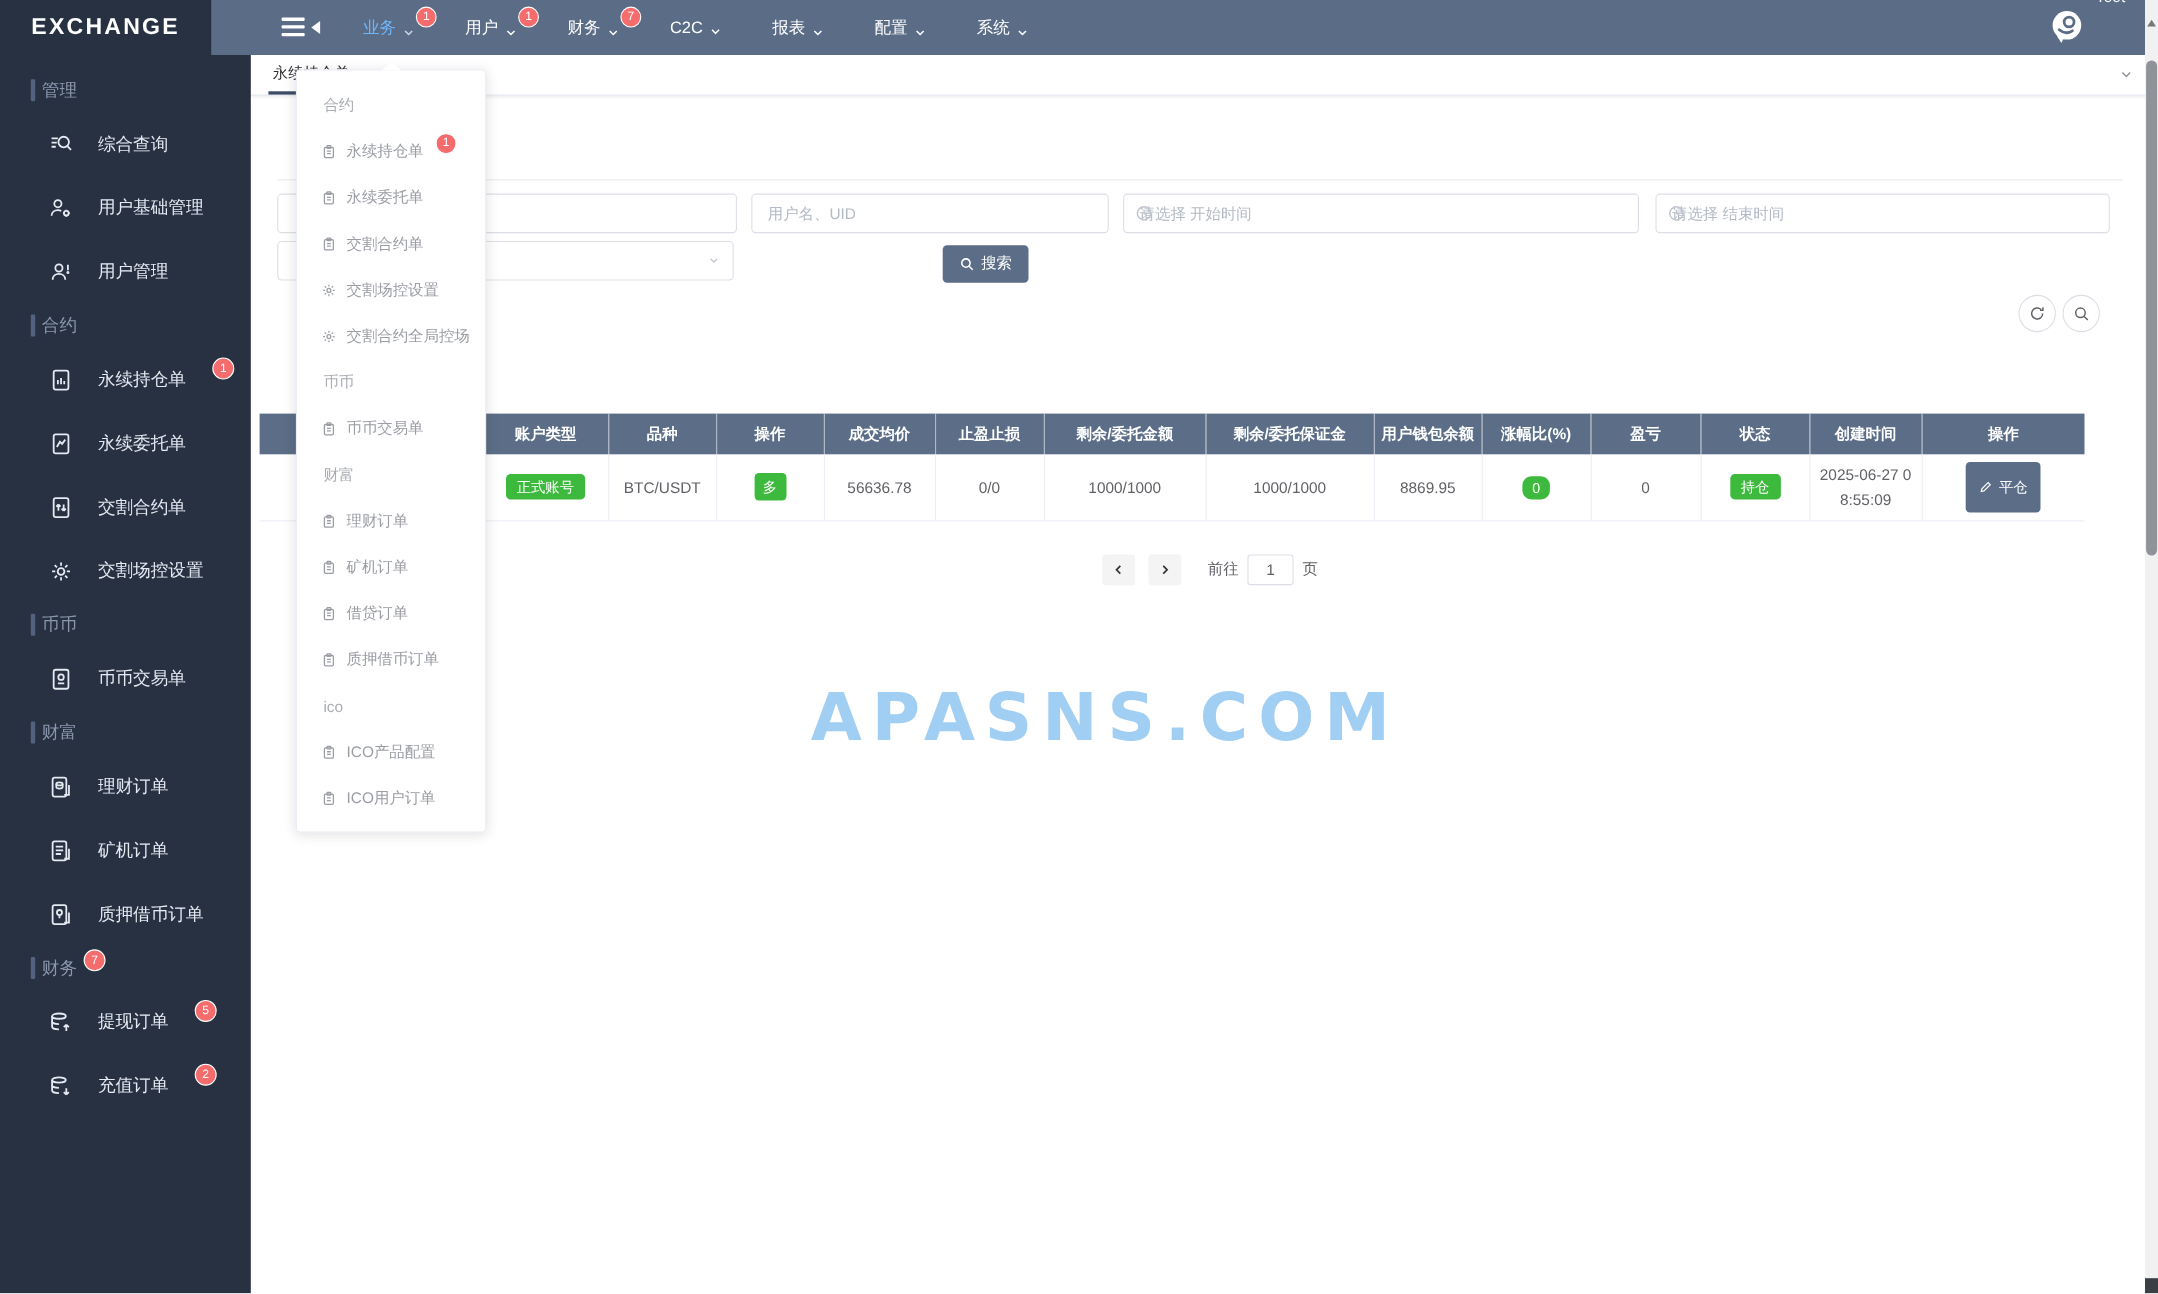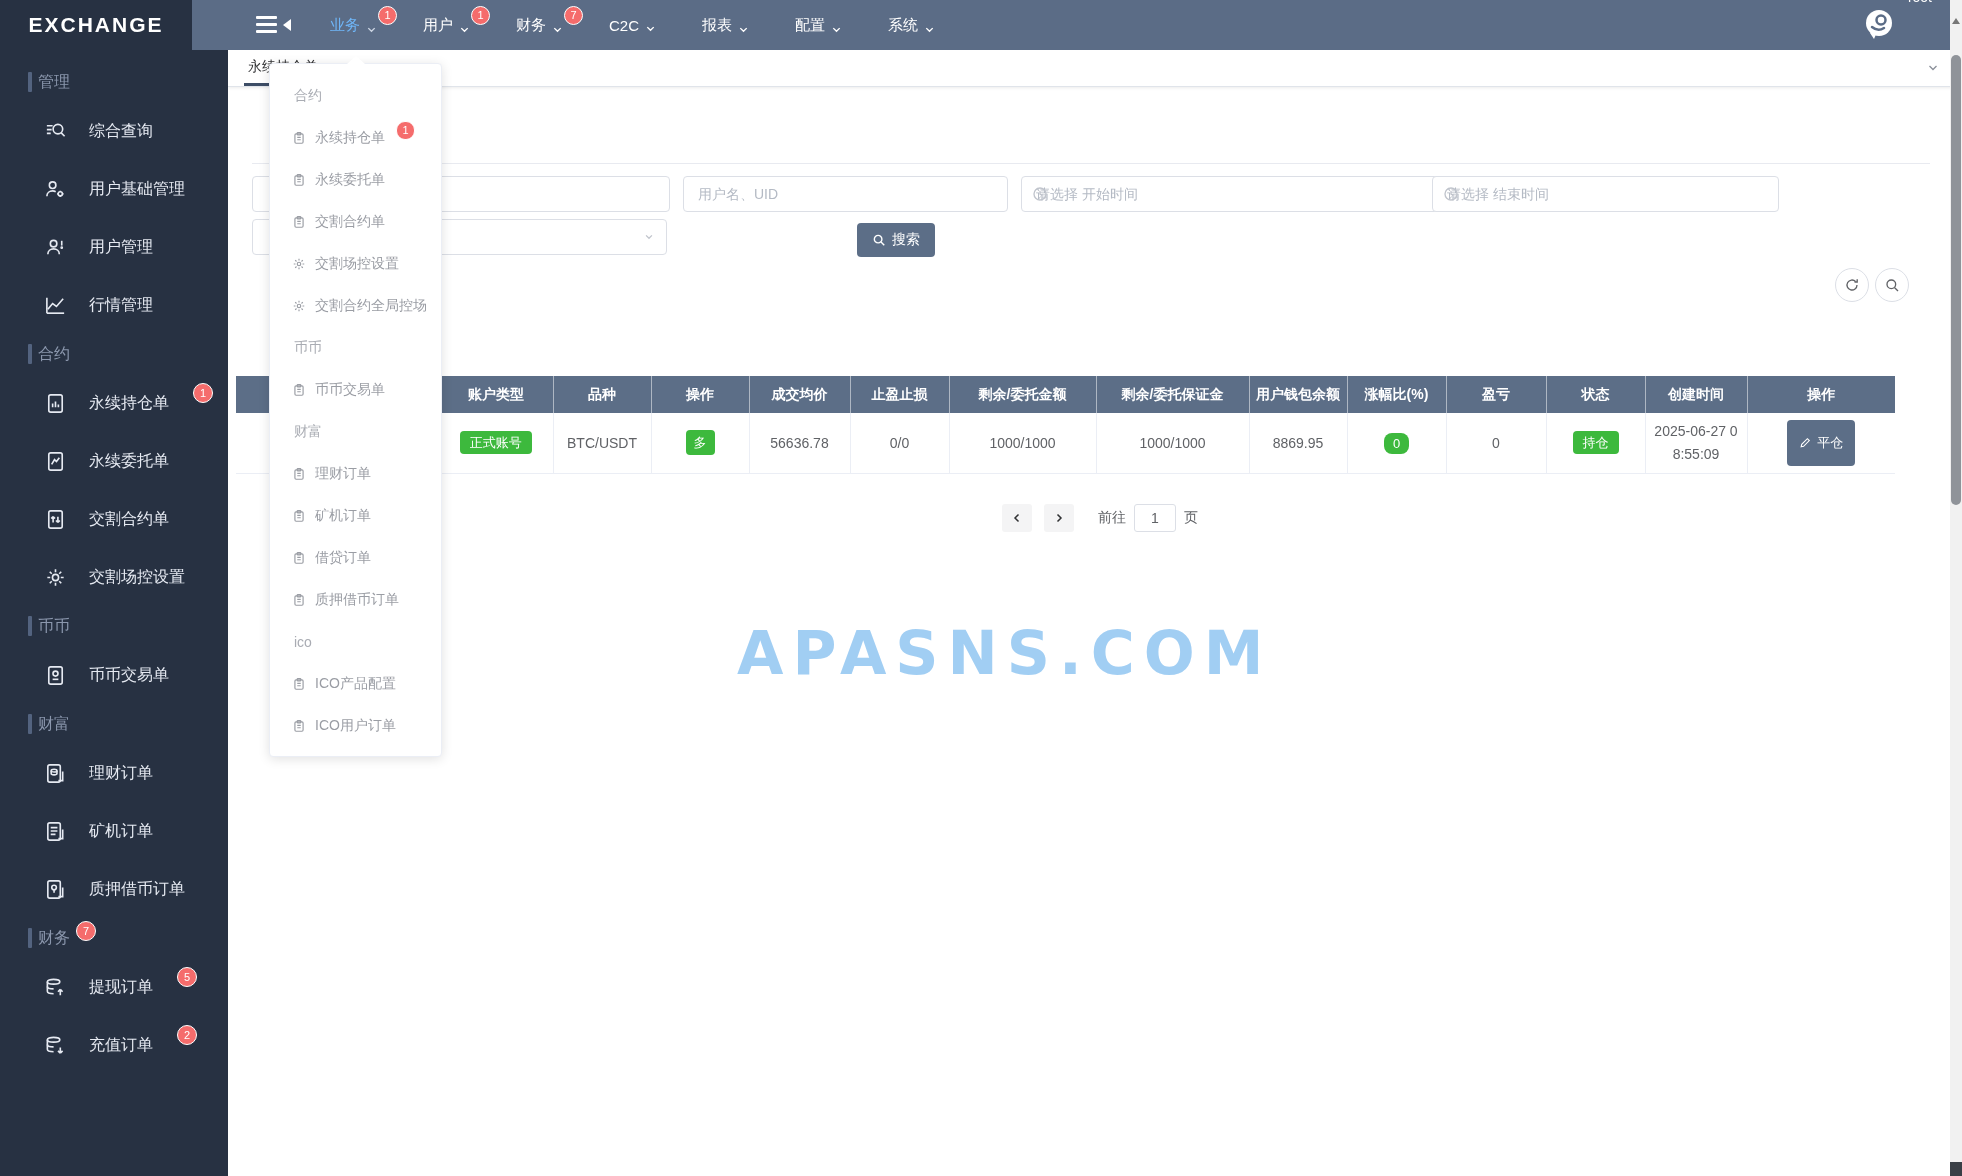--- a/index.html
+++ b/index.html
@@ -205,28 +205,20 @@
     </div>
     <div class="side-item">
       <svg width="23" height="23" viewBox="0 0 24 24" fill="none" stroke="#e6eaf2" stroke-width="1.7">
         <circle cx="10" cy="8" r="3.4"></circle>
           <path d="M4 19c0-3.3 2.7-5.5 6-5.5s6 2.2 6 5.5"></path>
           <path d="M18.5 5v5"></path>
           <circle cx="18.5" cy="12.2" r="0.6" fill="#e6eaf2"></circle>
       </svg>
       <span>用户管理</span>
     </div>
-    <div class="side-item">
-      <svg width="23" height="23" viewBox="0 0 24 24" fill="none" stroke="#e6eaf2" stroke-width="1.7">
-        <path d="M3 4v16"></path>
-          <path d="M3 20h18"></path>
-          <polyline points="4,16 9,10 13,13 20,5"></polyline>
-      </svg>
-      <span>行情管理</span>
-    </div>
 
     <div class="sec-title">
       <span class="accent"></span>
       <span>合约</span>
     </div>
     <div class="side-item">
       <svg width="23" height="23" viewBox="0 0 24 24" fill="none" stroke="#e6eaf2" stroke-width="1.7">
         <rect x="5" y="3" width="14" height="18" rx="2"></rect>
           <path d="M9 16v-4M12 16v-6M15 16v-3"></path>
       </svg>
@@ -341,21 +333,21 @@
 
   <input class="inp abs" style="left: 252px; top: 176px; width: 418px;">
   <input class="inp abs" style="left: 683px; top: 176px; width: 325px;" placeholder="用户名、UID">
   <div class="date-wrap" style="left:1021px;top:176px;width:469px;position:absolute;">
     <svg width="16" height="16" viewBox="0 0 24 24" fill="none" stroke="#c0c4cc" stroke-width="2">
       <circle cx="12" cy="12" r="9"></circle>
         <path d="M12 7v5l3.5 2"></path>
     </svg>
     <input class="inp" placeholder="请选择 开始时间" style="">
   </div>
-  <div class="date-wrap" style="left:1432px;top:176px;width:347px;position:absolute;">
+  <div class="date-wrap" style="left:1505px;top:176px;width:413px;position:absolute;">
     <svg width="16" height="16" viewBox="0 0 24 24" fill="none" stroke="#c0c4cc" stroke-width="2">
       <circle cx="12" cy="12" r="9"></circle>
         <path d="M12 7v5l3.5 2"></path>
     </svg>
     <input class="inp" placeholder="请选择 结束时间" style="">
   </div>
 
   <div class="select-wrap" style="left:252px;top:219px;width:415px;">
     <input class="inp" readonly="" style="">
     <svg class="sel-chev" width="12" height="10" viewBox="0 0 24 24" fill="none" stroke="#c0c4cc" stroke-width="3">

